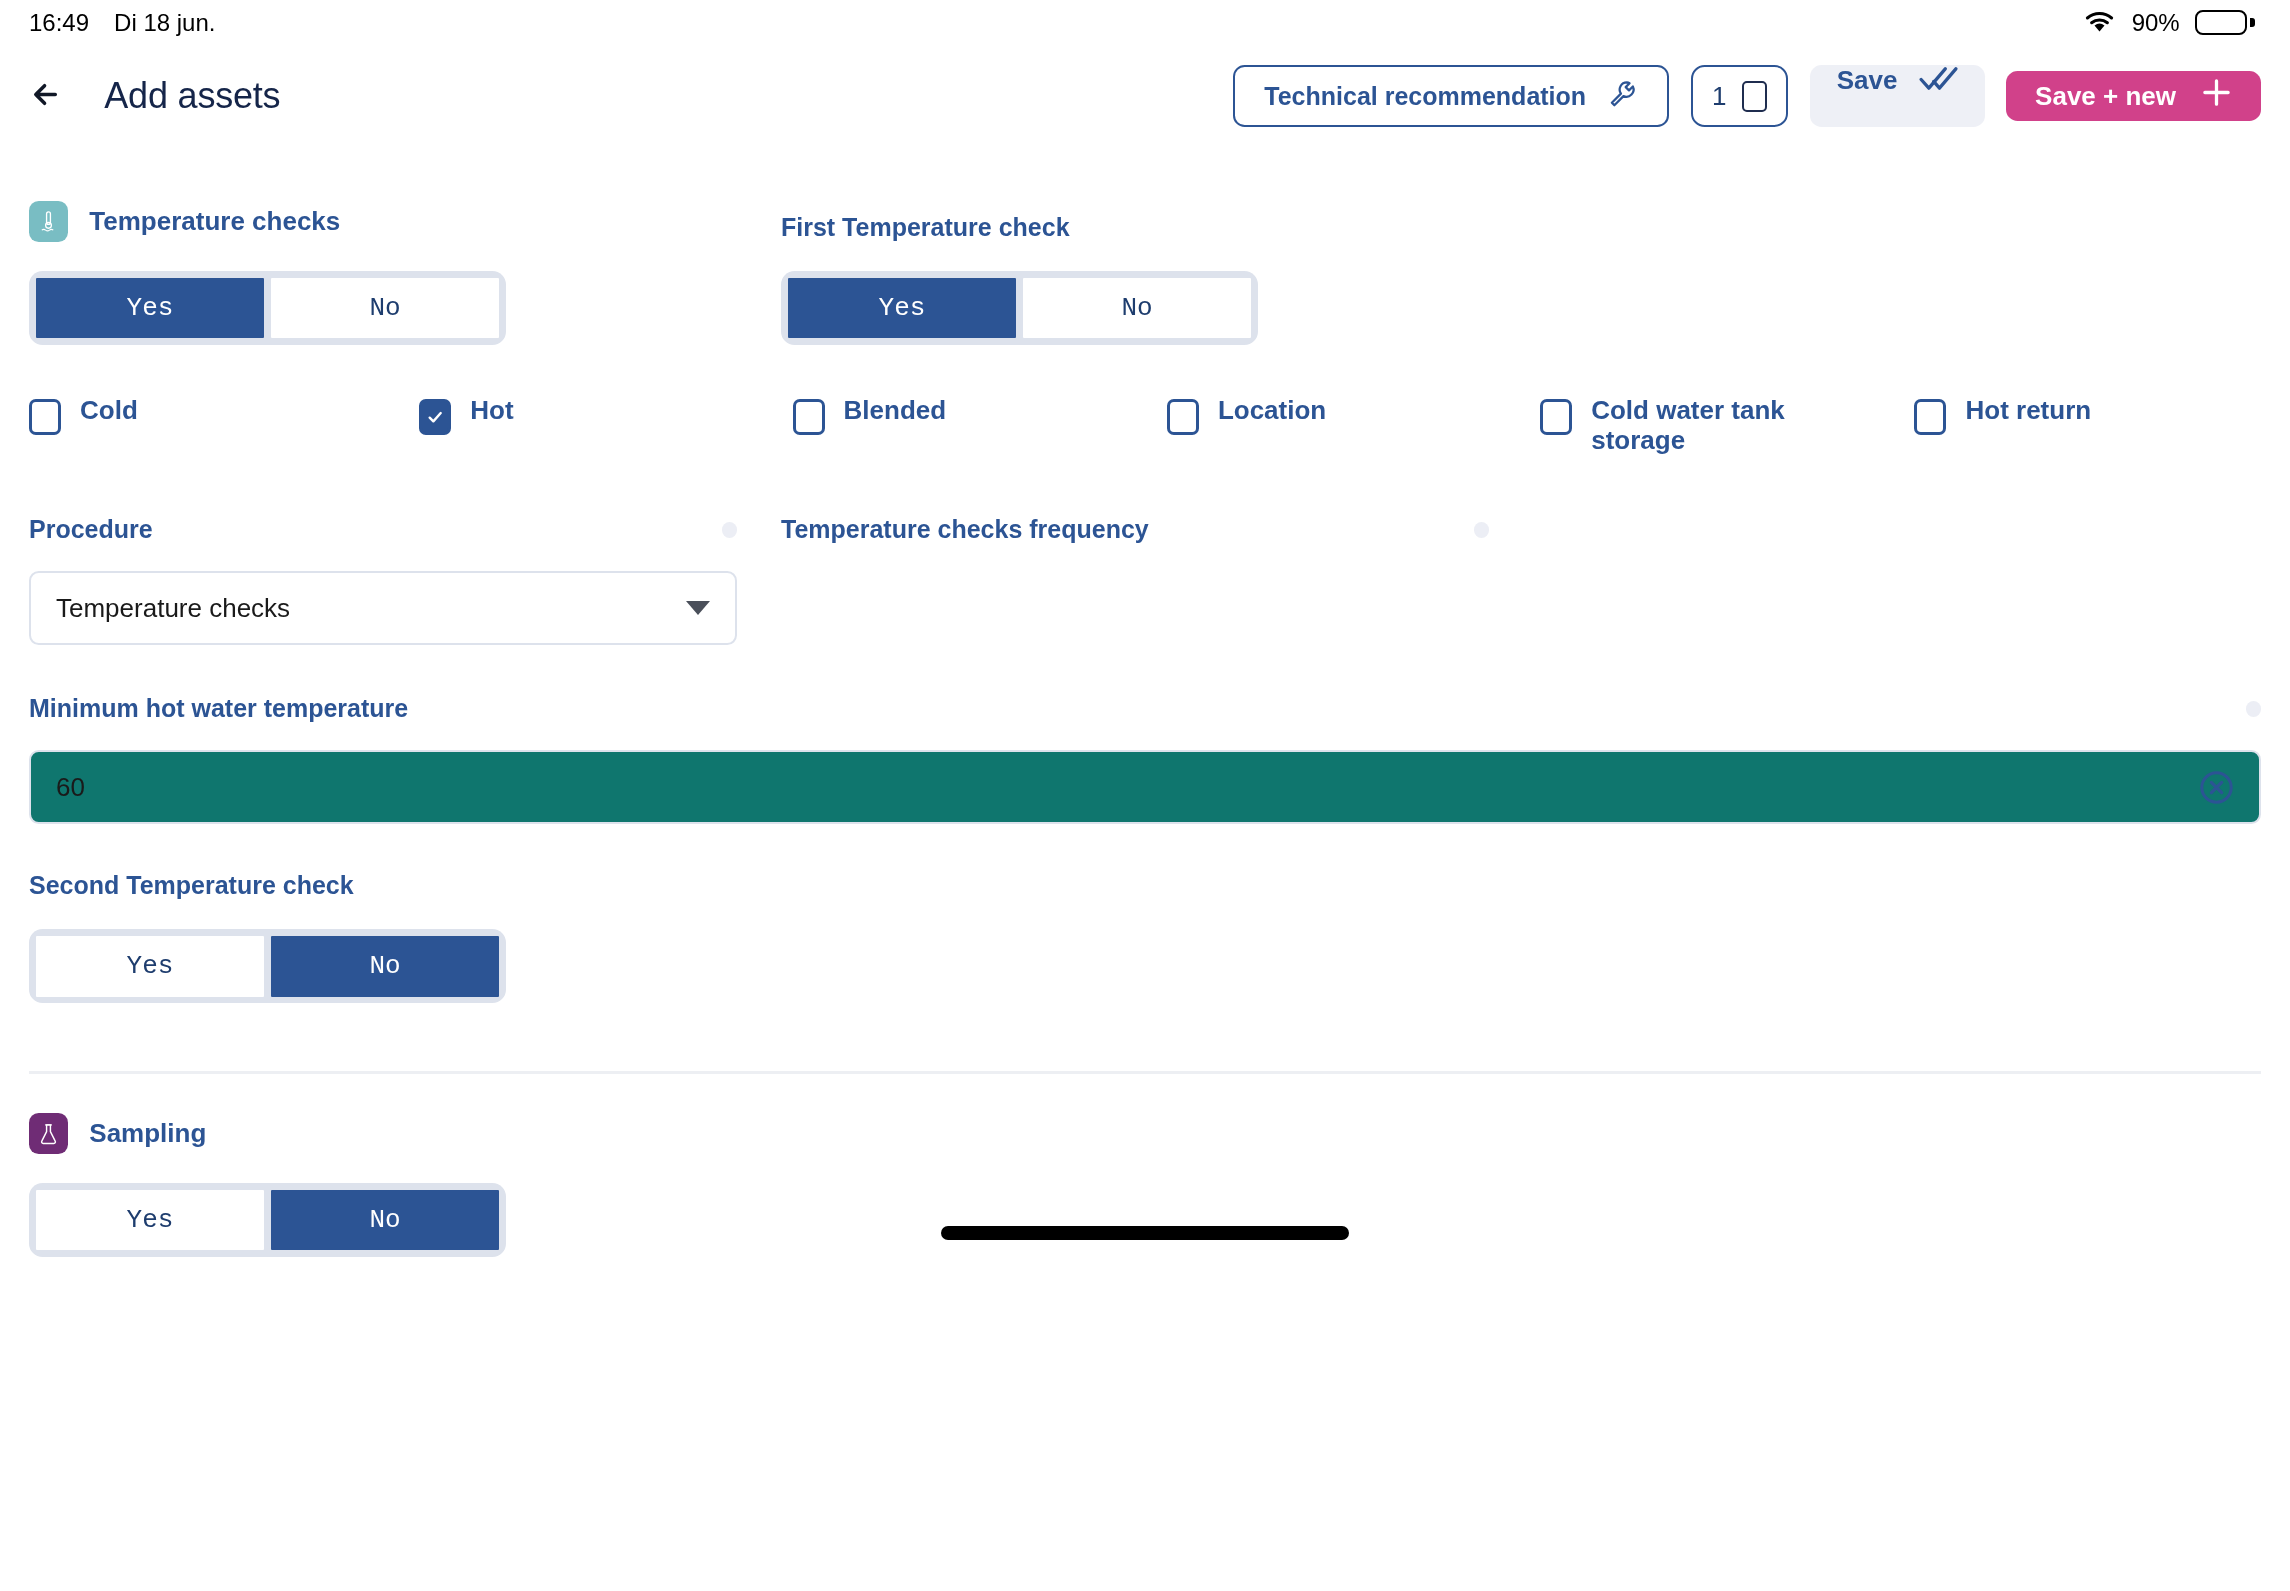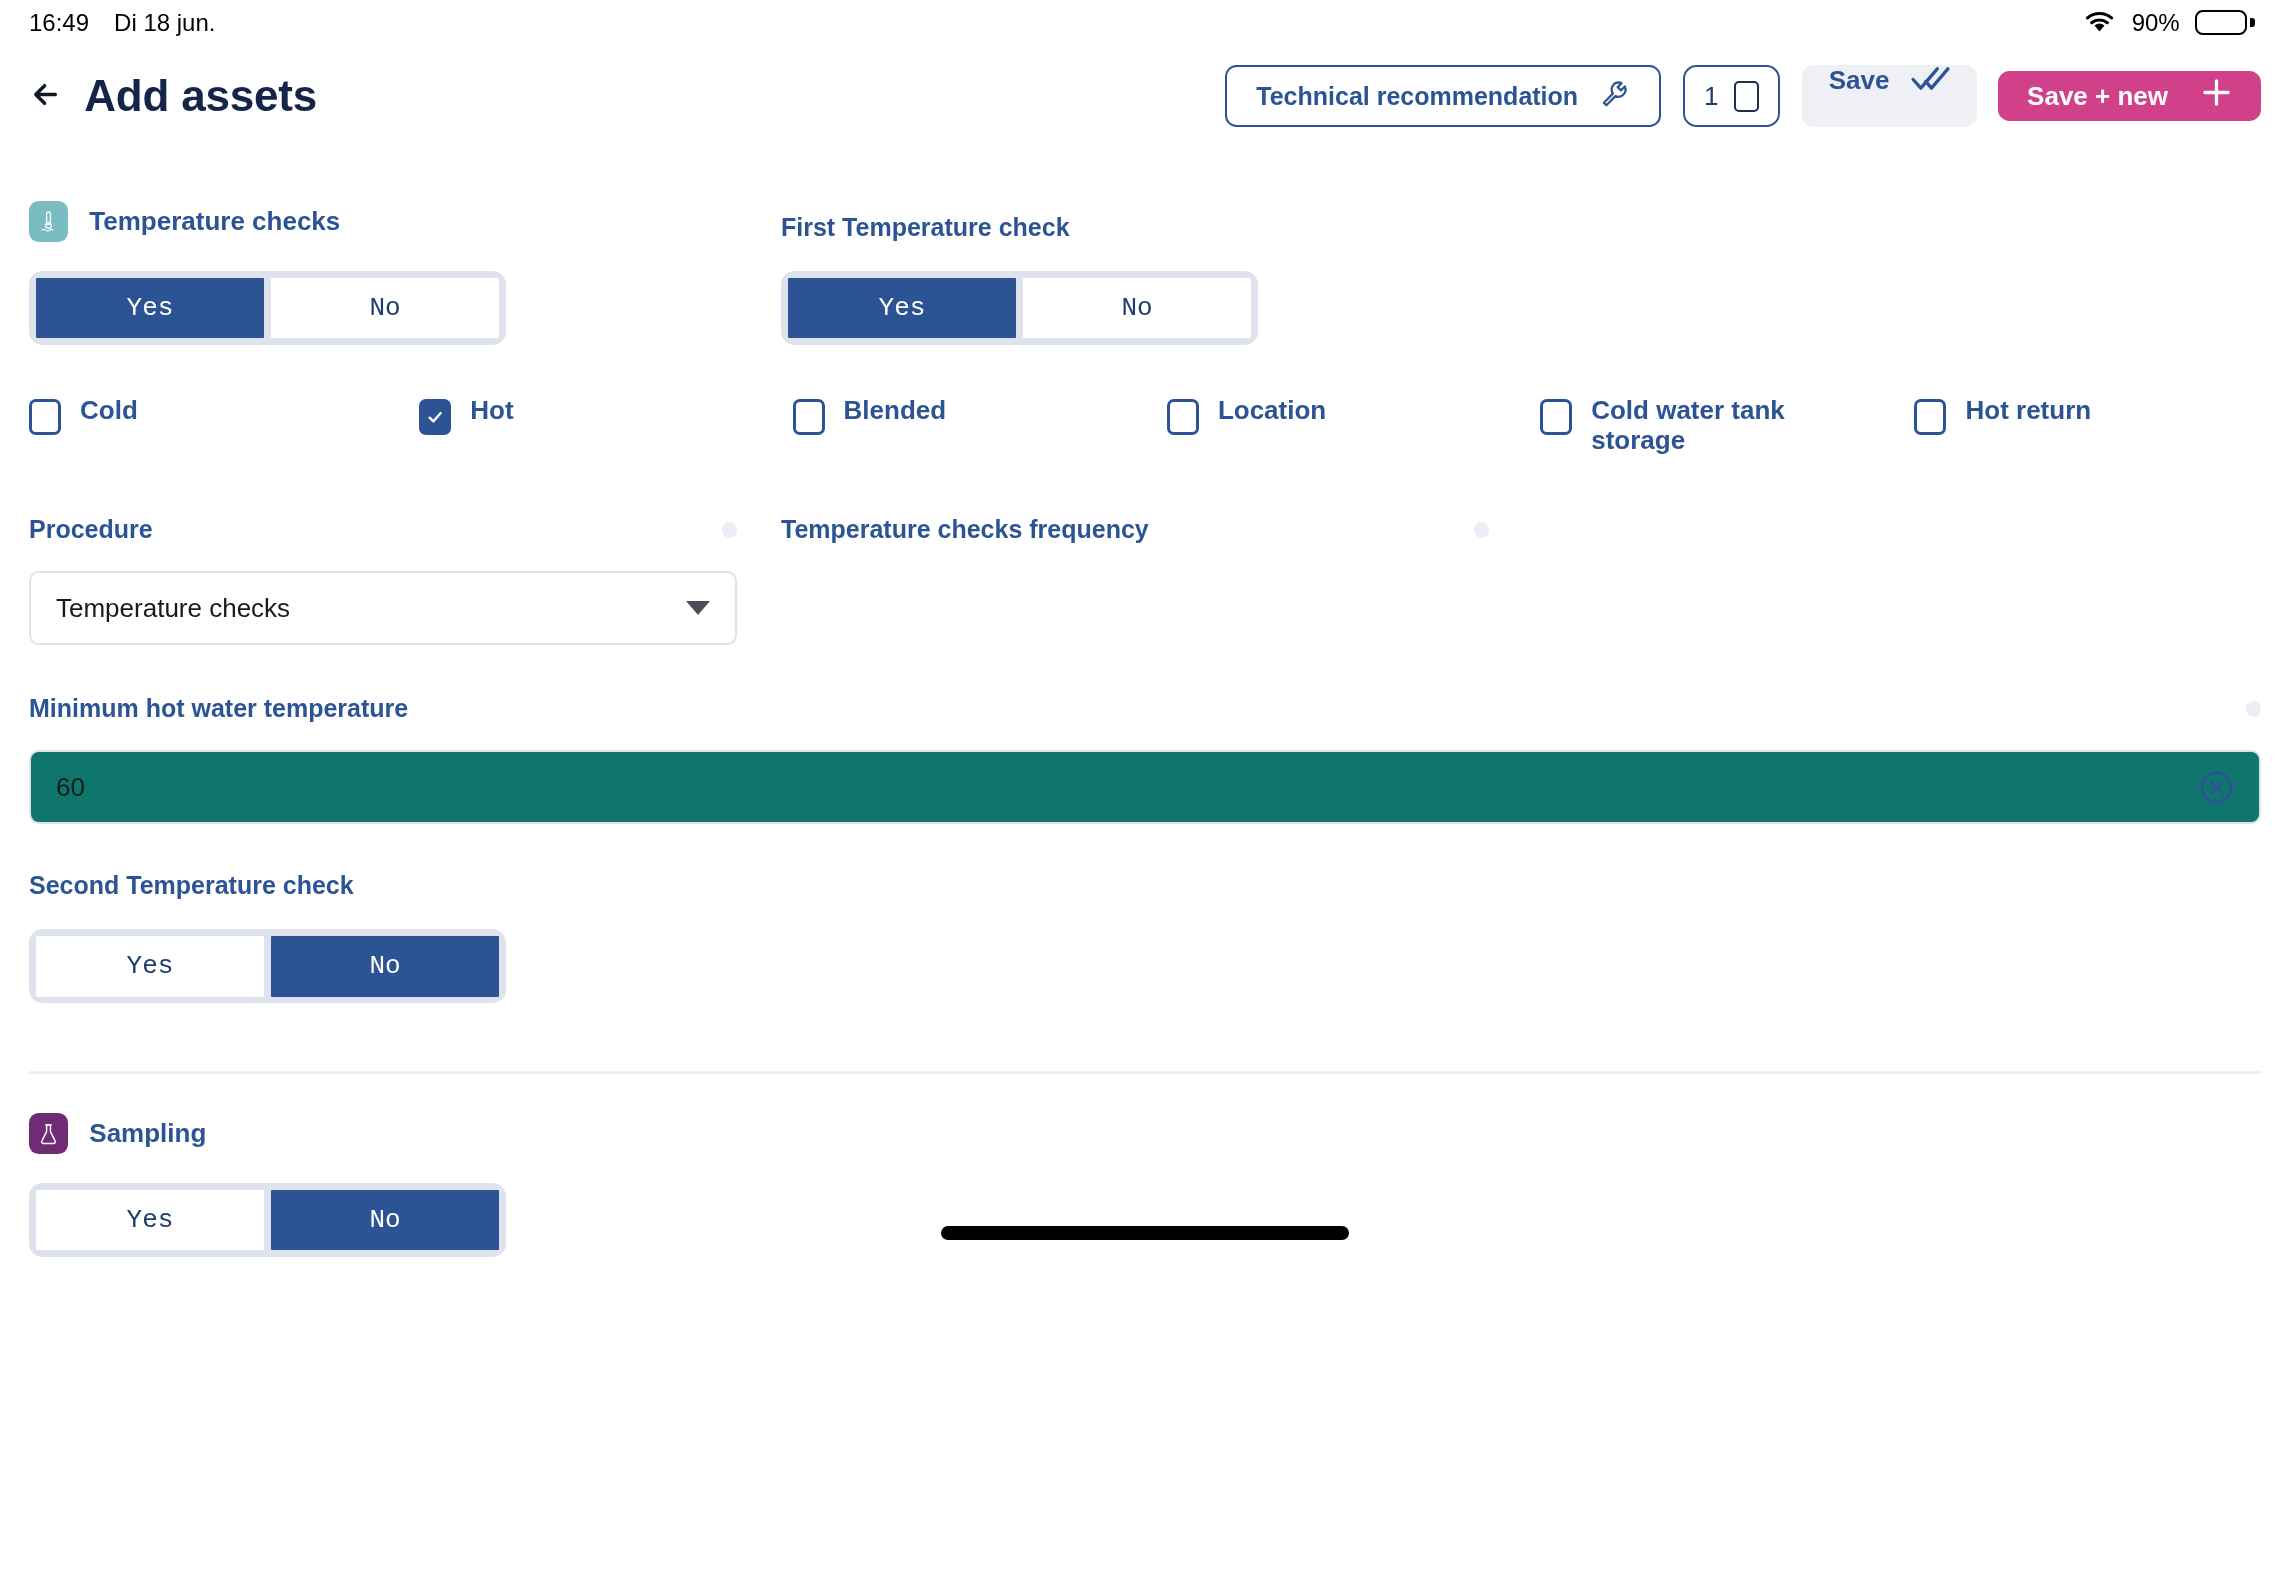--- a/index.html
+++ b/index.html
@@ -34,22 +34,22 @@
     height: 102px;
     display: flex; align-items: center;
     padding: 0 29px 0 21.3px;
   }
   .back-btn {
     width: 52px; height: 52px;
     display: flex; align-items: center; justify-content: center;
     cursor: pointer;
   }
   .page-title {
-    font-size: 44px; font-weight: bold; color: #152549;
-    margin-left: 11px; letter-spacing: -0.2px;
+    font-size: 36px; font-weight: normal; color: #152549;
+    margin-left: 31px; letter-spacing: -0.2px;
   }
   .header-spacer { flex: 1; }
   .hdr-actions { display: flex; align-items: center; gap: 21.3px; }
 
   .btn-tech {
     display: flex; align-items: center; gap: 21.3px;
     height: 62px; padding: 0 29px;
     border: 2.9px solid #2c5494; border-radius: 11.6px;
     background: #fff; color: #2c5494;
     font-size: 25px; font-weight: bold;
@@ -66,21 +66,21 @@
     width: 25px; height: 31px; border: 2.9px solid #1f2d4f; border-radius: 4.9px;
   }
   .btn-save {
     display: flex; gap: 21.3px;
     height: 62px; padding: 0 27px;
     background: #eef0f6; border: none; border-radius: 11.6px;
     color: #2c5494; font-size: 26px; font-weight: bold;
     cursor: pointer;
   }
   .btn-savenew {
-    display: flex; align-items: center; gap: 33px;
+    display: flex; align-items: center; gap: 25px;
     height: 50px; padding: 0 29px;
     background: #d1418a; border: none; border-radius: 11.6px;
     color: #fff; font-size: 26px; font-weight: bold;
     cursor: pointer;
   }
 
   
   .content { padding: 0 29px; position: relative; }
 
   .section-head {

